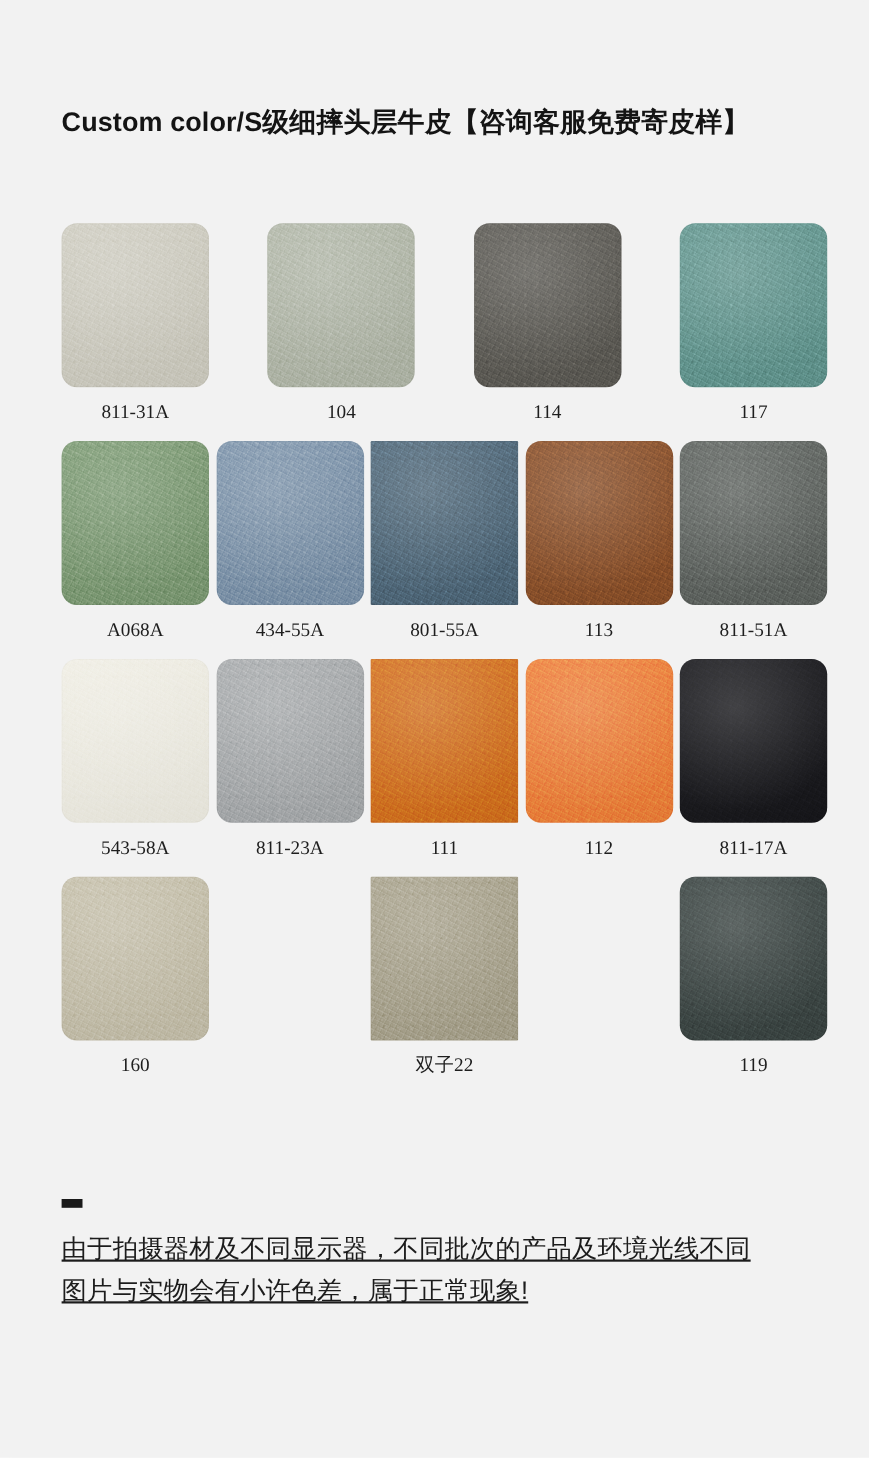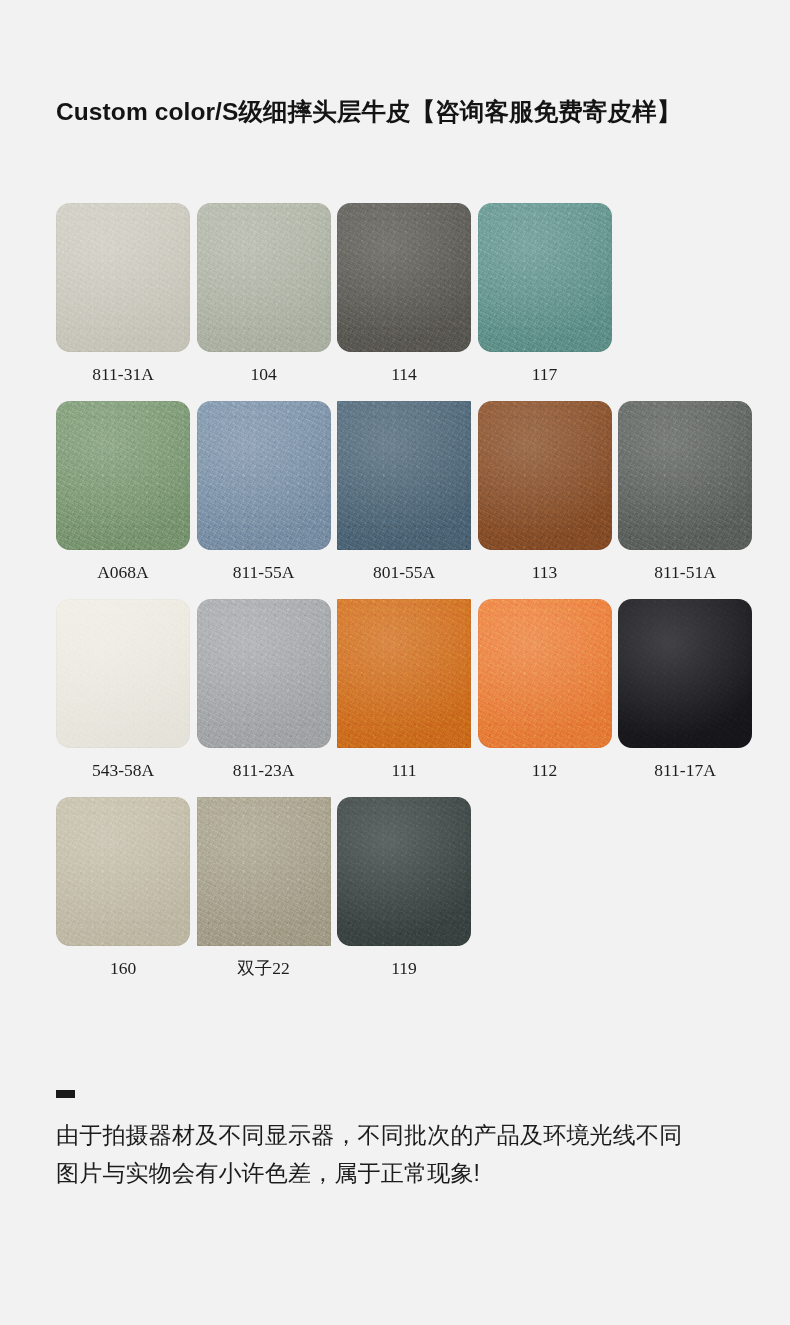--- a/index.html
+++ b/index.html
@@ -47,20 +47,21 @@
   .grid {
     position: absolute;
     left: 56px;
     top: 203px;
     width: 696px;
   }
   .row {
     display: flex;
     gap: 6.5px;
     margin-bottom: 16px;
+    justify-content: space-between;
   }
   .cell {
     width: 134px;
     display: flex;
     flex-direction: column;
     align-items: center;
   }
   .swatch {
     width: 134px;
     height: 149px;
@@ -129,20 +130,21 @@
     height: 8px;
     background: #1a1a1a;
     margin-bottom: 18px;
   }
   .note-text {
     font-family: "Liberation Sans", "DejaVu Sans", sans-serif;
     font-size: 23px;
     color: #1c1c1c;
     line-height: 38px;
     letter-spacing: 0.2px;
+    text-decoration: underline;
   }
   .note-text .line {
     display: block;
     white-space: nowrap;
   }
 </style>
 </head>
 <body style="background: rgb(242, 242, 242);">
 
 <div class="page" style="background: rgb(242, 242, 242);">
@@ -196,21 +198,21 @@
           <div class="sheen"></div>
         </div>
         <div class="swatch-label">A068A</div>
       </div>
       <div class="cell">
         <div class="swatch" style="background-color: rgb(125, 148, 171);">
           <div class="grain"></div>
           <div class="grain2"></div>
           <div class="sheen"></div>
         </div>
-        <div class="swatch-label">811-55A</div>
+        <div class="swatch-label">434-55A</div>
       </div>
       <div class="cell">
         <div class="swatch square" style="background-color: rgb(78, 103, 121);">
           <div class="grain"></div>
           <div class="grain2"></div>
           <div class="sheen"></div>
         </div>
         <div class="swatch-label">801-55A</div>
       </div>
       <div class="cell">

